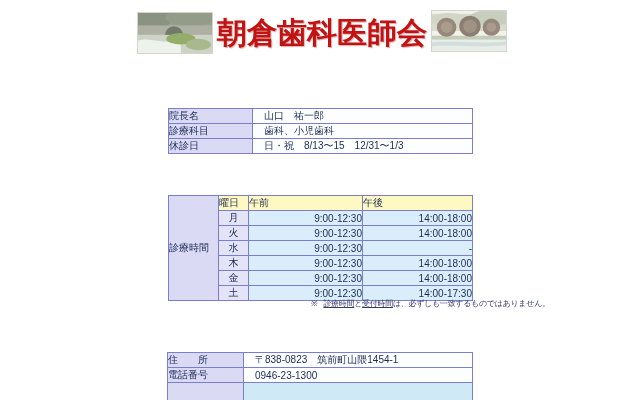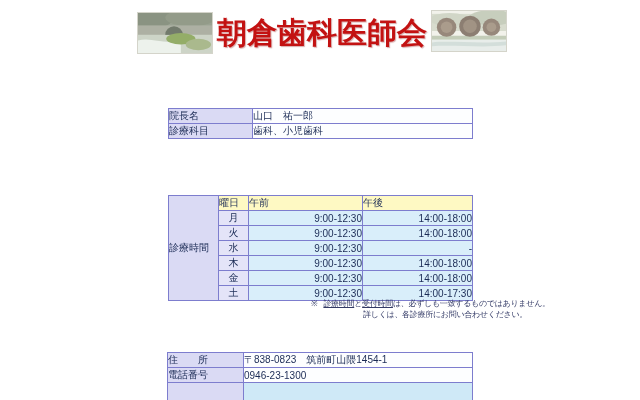--- a/index.html
+++ b/index.html
@@ -31,21 +31,21 @@
     box-shadow: 2px 2px 2px #d5d5ee;
   }
 
   
   table { border-collapse: collapse; table-layout: fixed; }
   td {
     border: 1px solid #7d7dce; font-size: 10px; color: #1b2b55;
     padding: 0; overflow: hidden; white-space: nowrap;
   }
   td.lbl  { background: #dadaf4; }
-  td.val  { background: #fdfeff; text-align: left; padding-left: 0; }
+  td.val  { background: #fdfeff; text-align: left; padding-left: 11px; }
   td.hdr  { background: #fef9c3; }
   td.day  { background: #e4e4f8; text-align: center; }
   td.time { background: #d9eefa; text-align: right; }
   td.blue { background: #cfe9f7; }
 
   #info-table    { position: absolute; left: 168px; top: 108px; width: 304px; }
   #info-table tr { height: 15px; }
 
   #schedule-table    { position: absolute; left: 168px; top: 195px; width: 304px; }
   #schedule-table tr { height: 14px; }
@@ -114,20 +114,24 @@
       </colgroup>
     <tbody>
         <tr>
       <td class="lbl">院長名</td>
       <td class="val">山口　祐一郎</td>
     </tr>
     <tr>
       <td class="lbl">診療科目</td>
       <td class="val">歯科、小児歯科</td>
     </tr>
+    <tr>
+      <td class="lbl">休診日</td>
+      <td class="val">日・祝　8/13〜15　12/31〜1/3</td>
+    </tr>
   </tbody>
     </table>
 
   <table id="schedule-table">
     <colgroup>
         <col style="width:50px">
         <col style="width:30px">
         <col style="width:114px">
         <col style="width:110px">
       </colgroup>
@@ -168,21 +172,20 @@
       <td class="time">9:00-12:30</td>
       <td class="time">14:00-17:30</td>
     </tr>
   </tbody>
     </table>
 
   <div id="notes">
     <div class="line1">
       <span class="marker">※</span><span class="ul">診療時間</span><span>と</span><span class="ul">受付時間</span><span>は、必ずしも一致するものではありません。</span>
     </div>
-    <div class="line2">詳しくは、各診療所にお問い合わせください。</div>
   </div>
 
   <table id="contact-table">
     <colgroup>
         <col style="width:76px">
         <col style="width:229px">
       </colgroup>
     <tbody>
         <tr class="r">
       <td class="lbl">住　　所</td>

